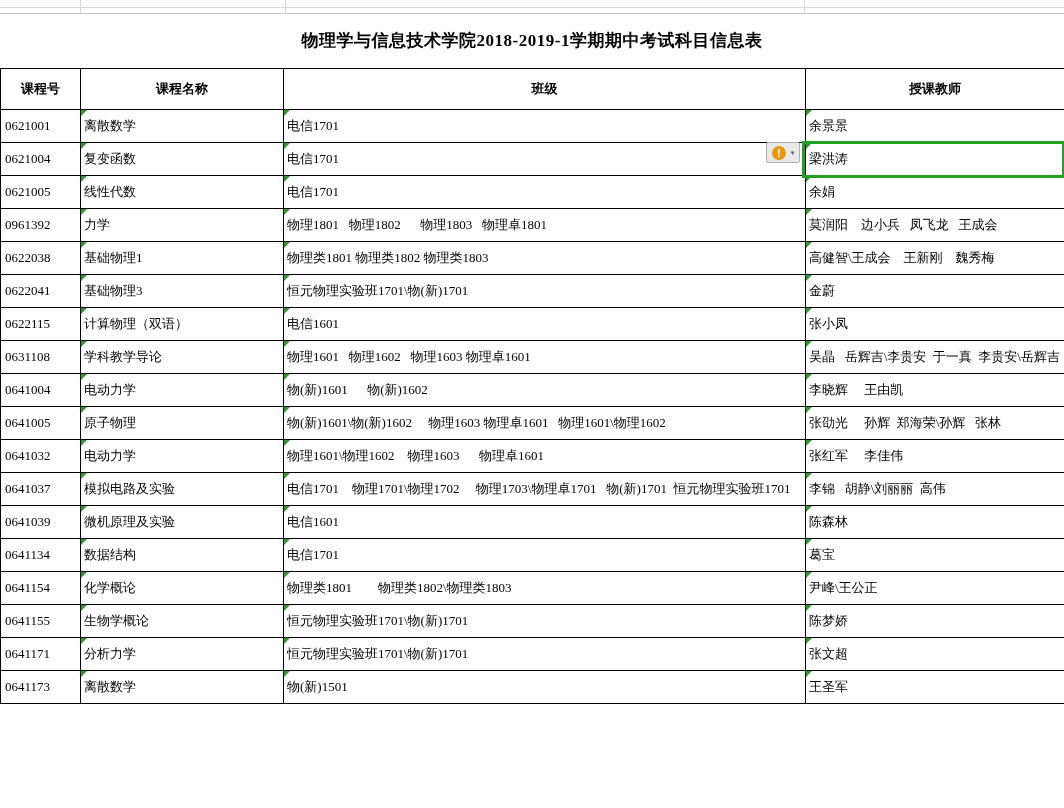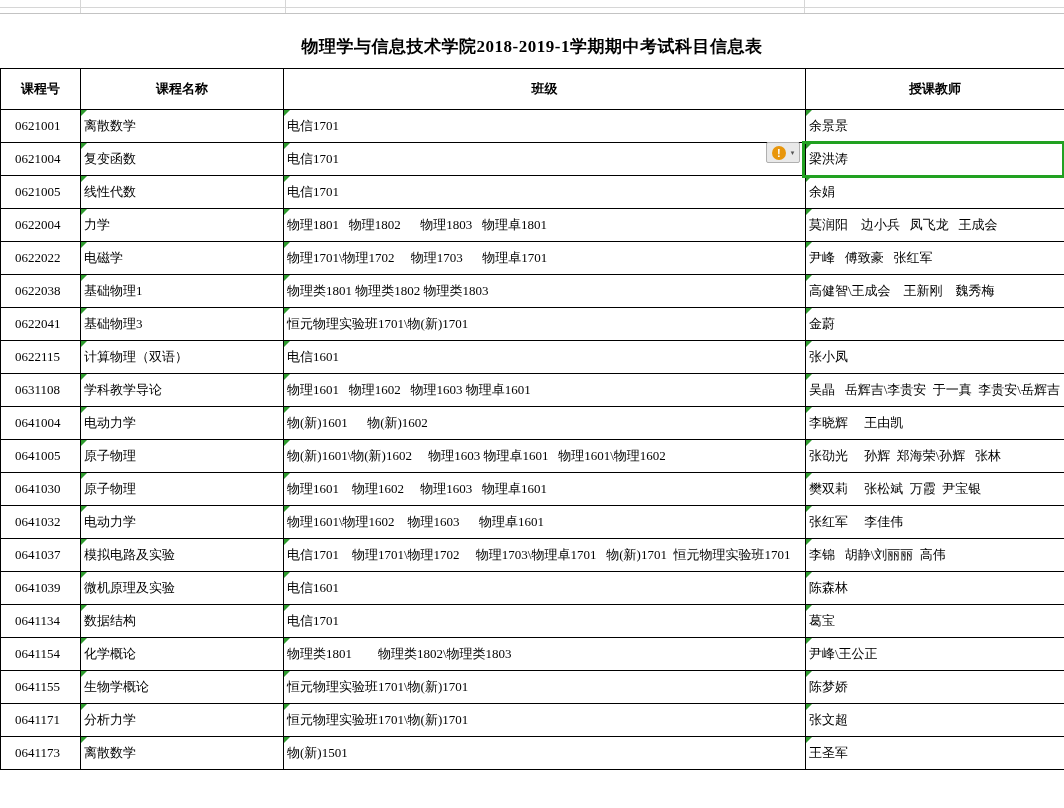--- a/index.html
+++ b/index.html
@@ -6,35 +6,35 @@
   html,body { background:#fff; }
   #screen {
     position:relative; width:1064px; height:808px; overflow:hidden;
     background:#fff; font-family:"Liberation Serif","DejaVu Serif",serif;
   }
   
   .hgrid { position:absolute; left:0; width:1064px; height:1px; background:#d6d6d6; }
   .vgrid { position:absolute; top:0; width:1px; height:13px; background:#d6d6d6; }
   
   #title {
-    position:absolute; top:35px; left:0; width:1064px; text-align:center;
+    position:absolute; top:29px; left:0; width:1064px; text-align:center;
     font-size:17px; font-weight:bold; color:#000; letter-spacing:.5px;
   }
   
   #sheet-table {
     position:absolute; top:68px; left:0; width:1064px;
     border-collapse:collapse; table-layout:fixed;
   }
   #sheet-table th, #sheet-table td {
     border:1px solid #000; overflow:hidden; vertical-align:middle;
     font-size:13px; color:#000; background:#fff;
   }
   #sheet-table th { height:41px; font-weight:bold; text-align:center; }
   #sheet-table td { height:33px; position:relative; padding:0 0 0 3px; white-space:pre; }
-  #sheet-table td.col-id { padding-left:14px;margin-left:34px; }
+  #sheet-table td.col-id { padding-left:4px;margin-left:34px; }
   .ctext { white-space:pre; }
   
   .tri {
     position:absolute; top:0; left:0; width:0; height:0;
     border-top:6px solid #2e9b2e; border-right:6px solid transparent;
   }
   
   #sel-border {
     position:absolute; left:802px; top:141px; width:263px; height:37px;
     border:3px solid #21a121; pointer-events:none;
@@ -94,30 +94,24 @@
           <td><span class="tri"></span><span class="ctext">电信1701</span></td>
           <td><span class="tri"></span><span class="ctext">梁洪涛</span></td>
         </tr>
         <tr>
           <td class="col-id"><span class="ctext">0621005</span></td>
           <td><span class="tri"></span><span class="ctext">线性代数</span></td>
           <td><span class="tri"></span><span class="ctext">电信1701</span></td>
           <td><span class="tri"></span><span class="ctext">余娟</span></td>
         </tr>
         <tr>
-          <td class="col-id"><span class="ctext">0622004</span></td>
+          <td class="col-id"><span class="ctext">0961392</span></td>
           <td><span class="tri"></span><span class="ctext">力学</span></td>
           <td><span class="tri"></span><span class="ctext">物理1801   物理1802      物理1803   物理卓1801</span></td>
           <td><span class="tri"></span><span class="ctext">莫润阳    边小兵   凤飞龙   王成会</span></td>
-        </tr>
-        <tr>
-          <td class="col-id"><span class="ctext">0622022</span></td>
-          <td><span class="tri"></span><span class="ctext">电磁学</span></td>
-          <td><span class="tri"></span><span class="ctext">物理1701\物理1702     物理1703      物理卓1701</span></td>
-          <td><span class="tri"></span><span class="ctext">尹峰   傅致豪   张红军</span></td>
         </tr>
         <tr>
           <td class="col-id"><span class="ctext">0622038</span></td>
           <td><span class="tri"></span><span class="ctext">基础物理1</span></td>
           <td><span class="tri"></span><span class="ctext">物理类1801 物理类1802 物理类1803</span></td>
           <td><span class="tri"></span><span class="ctext">高健智\王成会    王新刚    魏秀梅</span></td>
         </tr>
         <tr>
           <td class="col-id"><span class="ctext">0622041</span></td>
           <td><span class="tri"></span><span class="ctext">基础物理3</span></td>
@@ -142,26 +136,20 @@
           <td><span class="tri"></span><span class="ctext">物(新)1601      物(新)1602</span></td>
           <td><span class="tri"></span><span class="ctext">李晓辉     王由凯</span></td>
         </tr>
         <tr>
           <td class="col-id"><span class="ctext">0641005</span></td>
           <td><span class="tri"></span><span class="ctext">原子物理</span></td>
           <td><span class="tri"></span><span class="ctext">物(新)1601\物(新)1602     物理1603 物理卓1601   物理1601\物理1602</span></td>
           <td><span class="tri"></span><span class="ctext">张劭光     孙辉  郑海荣\孙辉   张林</span></td>
         </tr>
         <tr>
-          <td class="col-id"><span class="ctext">0641030</span></td>
-          <td><span class="tri"></span><span class="ctext">原子物理</span></td>
-          <td><span class="tri"></span><span class="ctext">物理1601    物理1602     物理1603   物理卓1601</span></td>
-          <td><span class="tri"></span><span class="ctext">樊双莉     张松斌  万霞  尹宝银</span></td>
-        </tr>
-        <tr>
           <td class="col-id"><span class="ctext">0641032</span></td>
           <td><span class="tri"></span><span class="ctext">电动力学</span></td>
           <td><span class="tri"></span><span class="ctext">物理1601\物理1602    物理1603      物理卓1601</span></td>
           <td><span class="tri"></span><span class="ctext">张红军     李佳伟</span></td>
         </tr>
         <tr>
           <td class="col-id"><span class="ctext">0641037</span></td>
           <td><span class="tri"></span><span class="ctext">模拟电路及实验</span></td>
           <td><span class="tri"></span><span class="ctext">电信1701    物理1701\物理1702     物理1703\物理卓1701   物(新)1701  恒元物理实验班1701</span></td>
           <td><span class="tri"></span><span class="ctext">李锦   胡静\刘丽丽  高伟</span></td>

